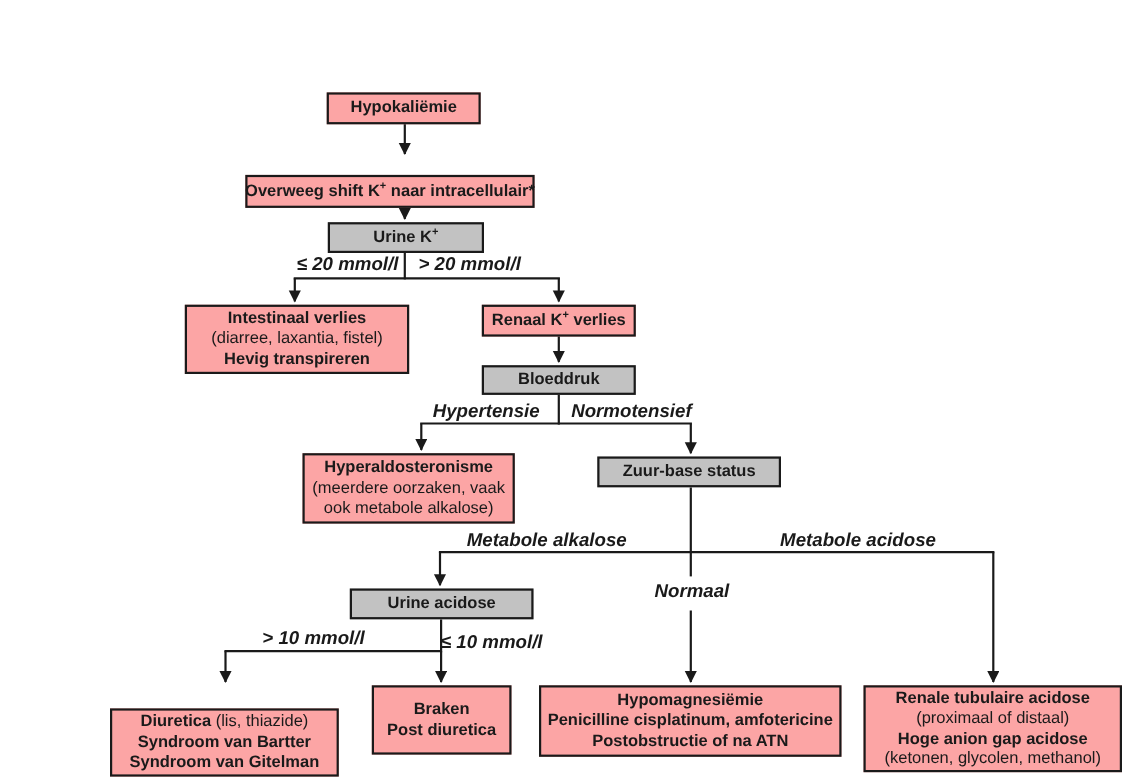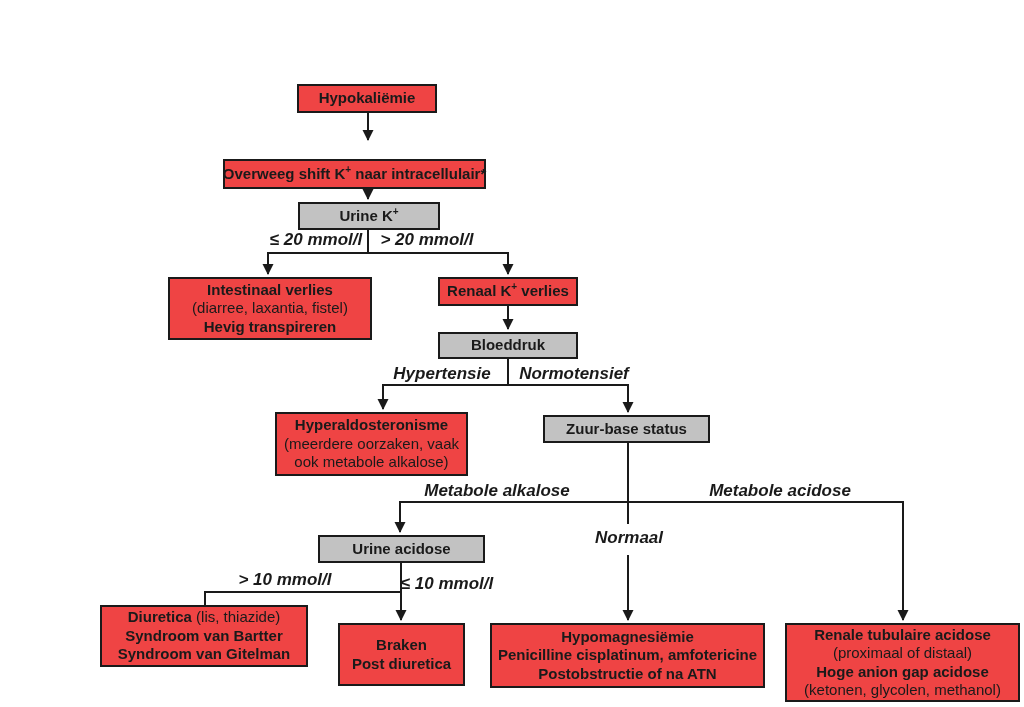--- a/index.html
+++ b/index.html
@@ -23,21 +23,21 @@
     width: 1024px;
     height: 707px;
   }
   svg.connectors line {
     stroke: #1a1a1a;
     stroke-width: 2;
   }
   .box {
     position: absolute;
     box-sizing: border-box;
-    background: #ef4444;
+    background: #fca5a5;
     border: 2px solid #1a1a1a;
     display: flex;
     flex-direction: column;
     justify-content: center;
     align-items: center;
     text-align: center;
     font-size: 15px;
     line-height: 18.5px;
   }
   .box.gray {
@@ -135,21 +135,21 @@
   </div>
 
   <div class="box gray" style="left:543px;top:415px;width:167px;height:28px">
     <div class="line b">Zuur-base status</div>
   </div>
 
   <div class="box gray" style="left:318px;top:535px;width:167px;height:28px">
     <div class="line b">Urine acidose</div>
   </div>
 
-  <div class="box" style="left:100px;top:605px;width:208px;height:62px">
+  <div class="box" style="left:100px;top:644px;width:208px;height:62px">
     <div class="line"><span class="b">Diuretica</span><span> (lis, thiazide)</span></div>
     <div class="line b">Syndroom van Bartter</div>
     <div class="line b">Syndroom van Gitelman</div>
   </div>
 
   <div class="box" style="left:338px;top:623px;width:127px;height:63px">
     <div class="line b">Braken</div>
     <div class="line b">Post diuretica</div>
   </div>
 

